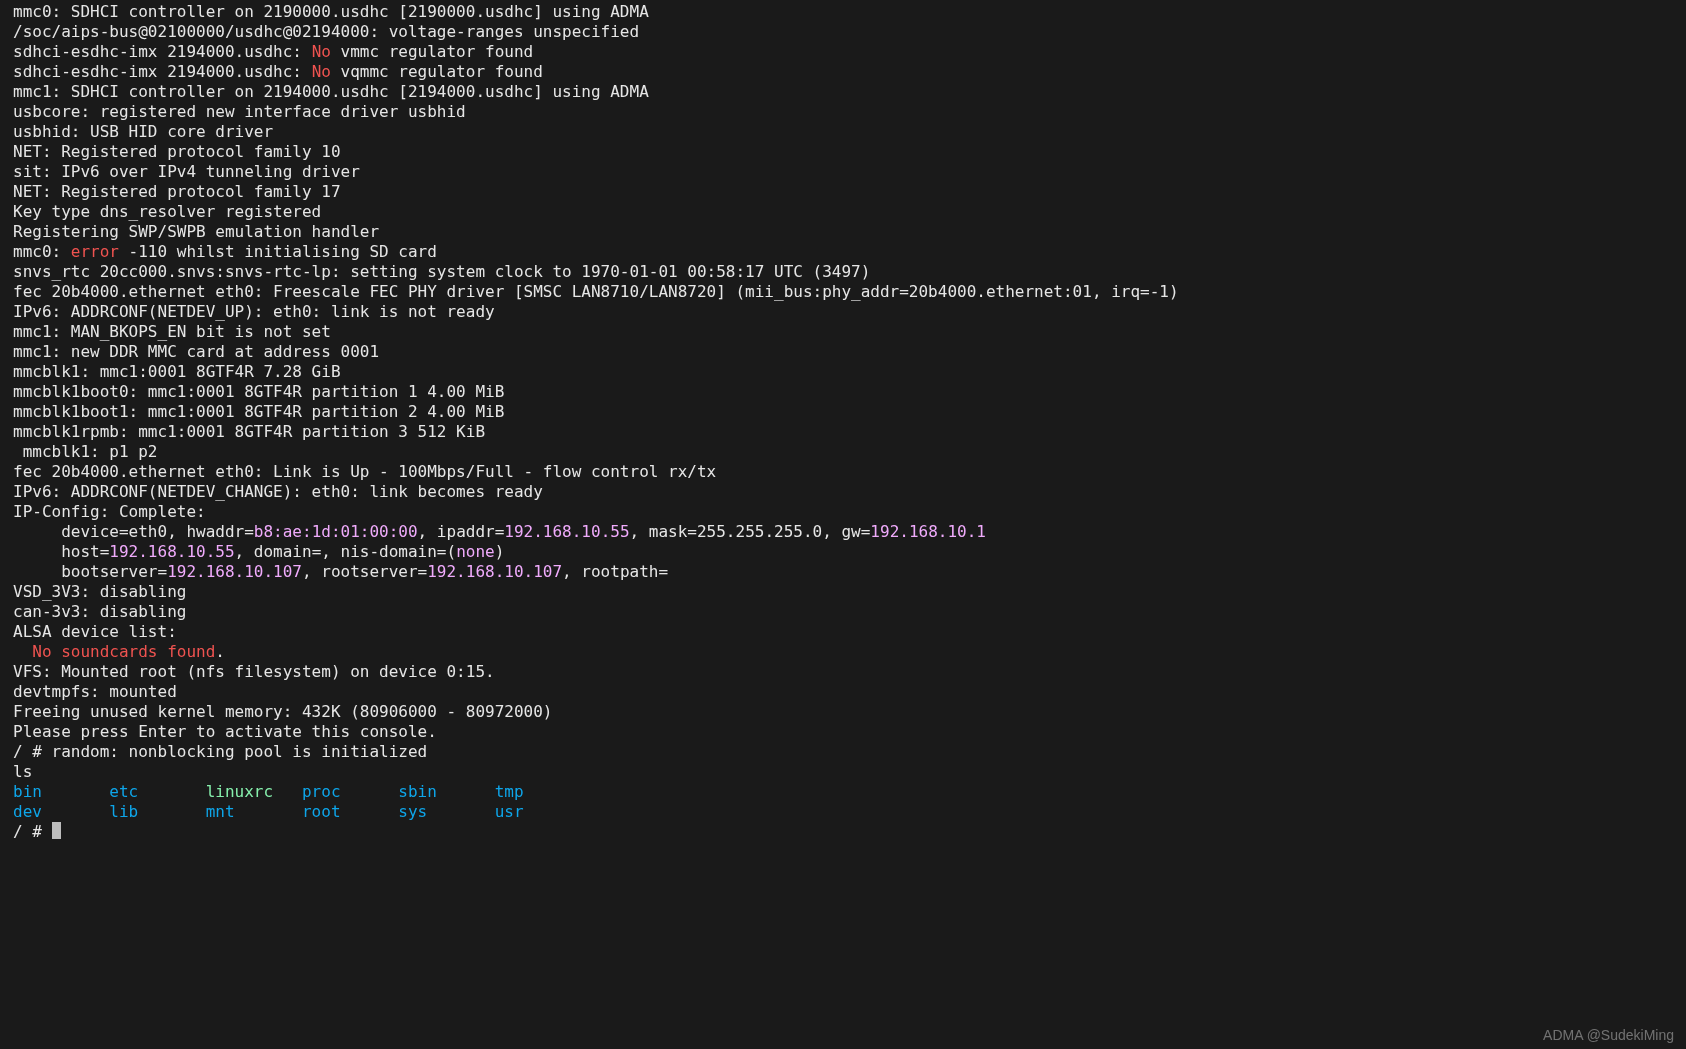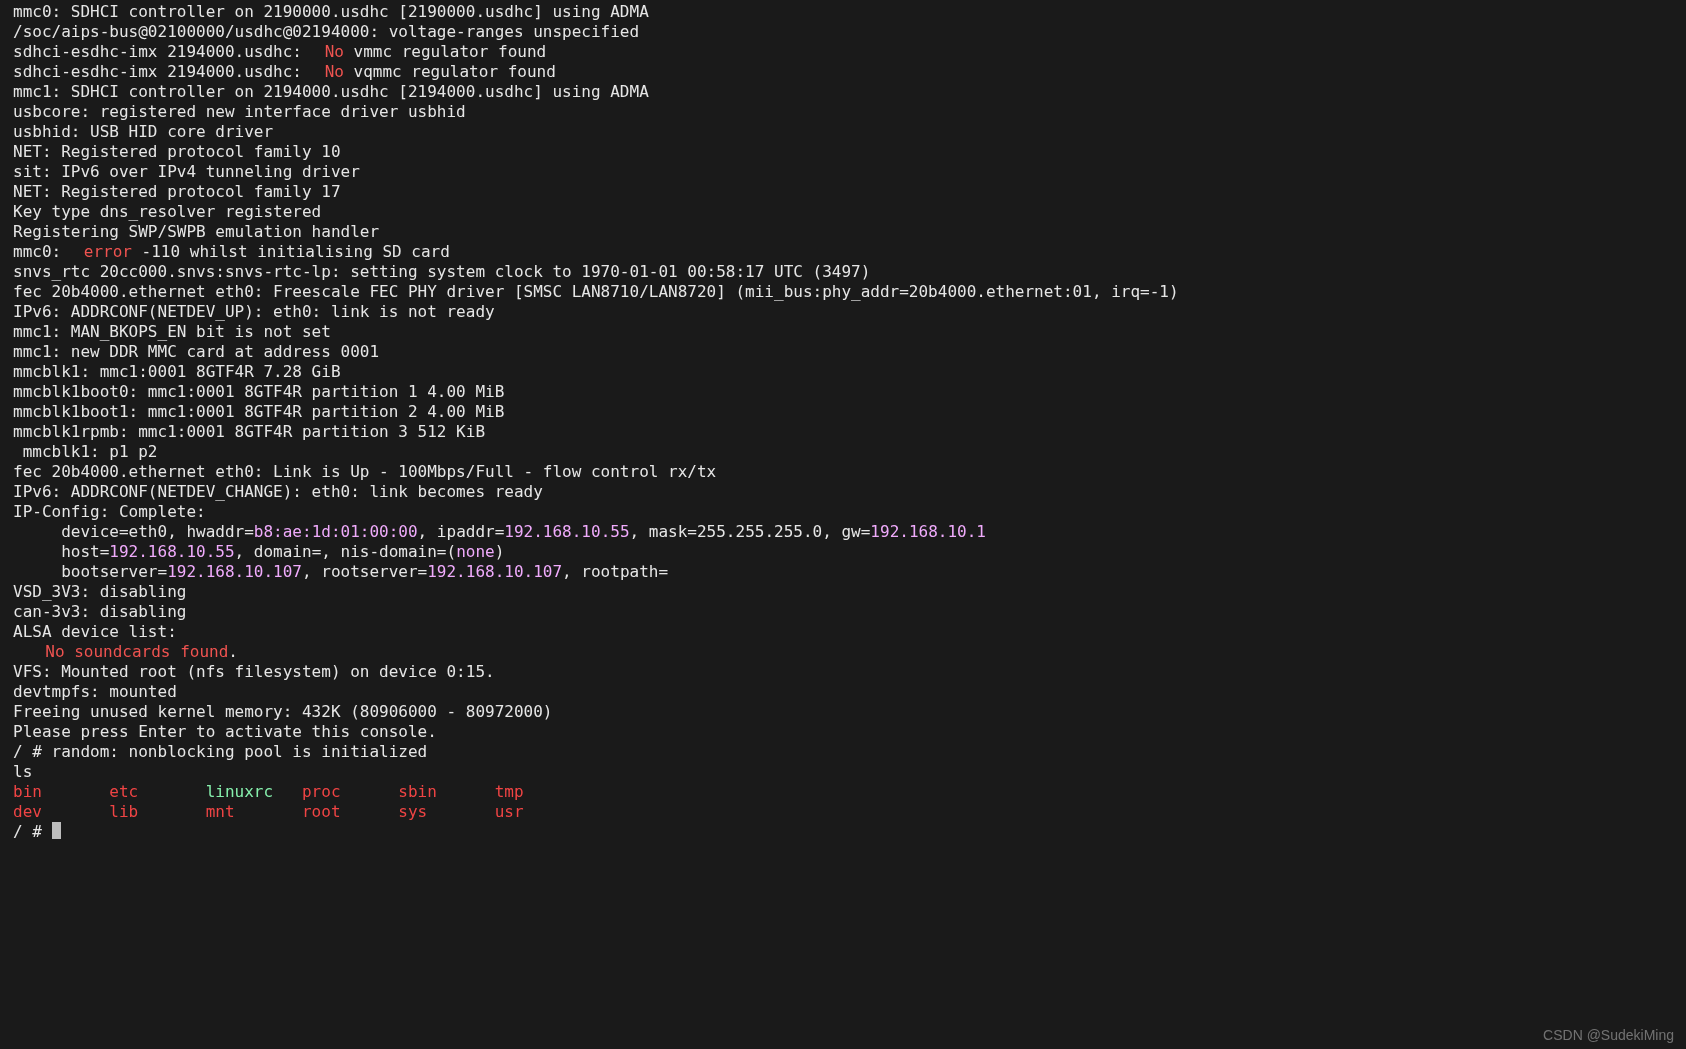--- a/index.html
+++ b/index.html
@@ -12,23 +12,23 @@
   }
   .terminal {
     font-family: "Consolas", "Menlo", "DejaVu Sans Mono", monospace;
     font-size: 16px;
     line-height: 20px;
     color: #e6e6e6;
     white-space: pre;
     padding: 2px 4px 4px 13px;
     letter-spacing: 0px;
   }
-  .red { color: #ef5350; margin-left: 13px; }
+  .red { color: #ef5350; }
   .magenta { color: #f0abfc; }
-  .blue { color: #ef4444; }
+  .blue { color: #0ea5e9; }
   .cyan { color: #86efac; }
   .cursor {
     display: inline-block;
     width: 9px;
     height: 17px;
     background: #bdbdbd;
     vertical-align: -2px;
   }
   .watermark {
     position: absolute;
@@ -37,13 +37,13 @@
     font-family: sans-serif;
     font-size: 14px;
     color: rgba(220,220,220,0.45);
     pointer-events: none;
   }
 </style>
 </head>
 <body>
 
 <div class="terminal" id="terminal"><div><span>mmc0: SDHCI controller on 2190000.usdhc [2190000.usdhc] using ADMA</span></div><div><span>/soc/aips-bus@02100000/usdhc@02194000: voltage-ranges unspecified</span></div><div><span>sdhci-esdhc-imx 2194000.usdhc: </span><span class="red">No</span><span> vmmc regulator found</span></div><div><span>sdhci-esdhc-imx 2194000.usdhc: </span><span class="red">No</span><span> vqmmc regulator found</span></div><div><span>mmc1: SDHCI controller on 2194000.usdhc [2194000.usdhc] using ADMA</span></div><div><span>usbcore: registered new interface driver usbhid</span></div><div><span>usbhid: USB HID core driver</span></div><div><span>NET: Registered protocol family 10</span></div><div><span>sit: IPv6 over IPv4 tunneling driver</span></div><div><span>NET: Registered protocol family 17</span></div><div><span>Key type dns_resolver registered</span></div><div><span>Registering SWP/SWPB emulation handler</span></div><div><span>mmc0: </span><span class="red">error</span><span> -110 whilst initialising SD card</span></div><div><span>snvs_rtc 20cc000.snvs:snvs-rtc-lp: setting system clock to 1970-01-01 00:58:17 UTC (3497)</span></div><div><span>fec 20b4000.ethernet eth0: Freescale FEC PHY driver [SMSC LAN8710/LAN8720] (mii_bus:phy_addr=20b4000.ethernet:01, irq=-1)</span></div><div><span>IPv6: ADDRCONF(NETDEV_UP): eth0: link is not ready</span></div><div><span>mmc1: MAN_BKOPS_EN bit is not set</span></div><div><span>mmc1: new DDR MMC card at address 0001</span></div><div><span>mmcblk1: mmc1:0001 8GTF4R 7.28 GiB</span></div><div><span>mmcblk1boot0: mmc1:0001 8GTF4R partition 1 4.00 MiB</span></div><div><span>mmcblk1boot1: mmc1:0001 8GTF4R partition 2 4.00 MiB</span></div><div><span>mmcblk1rpmb: mmc1:0001 8GTF4R partition 3 512 KiB</span></div><div><span> mmcblk1: p1 p2</span></div><div><span>fec 20b4000.ethernet eth0: Link is Up - 100Mbps/Full - flow control rx/tx</span></div><div><span>IPv6: ADDRCONF(NETDEV_CHANGE): eth0: link becomes ready</span></div><div><span>IP-Config: Complete:</span></div><div><span>     device=eth0, hwaddr=</span><span class="magenta">b8:ae:1d:01:00:00</span><span>, ipaddr=</span><span class="magenta">192.168.10.55</span><span>, mask=255.255.255.0, gw=</span><span class="magenta">192.168.10.1</span></div><div><span>     host=</span><span class="magenta">192.168.10.55</span><span>, domain=, nis-domain=(</span><span class="magenta">none</span><span>)</span></div><div><span>     bootserver=</span><span class="magenta">192.168.10.107</span><span>, rootserver=</span><span class="magenta">192.168.10.107</span><span>, rootpath=</span></div><div><span>VSD_3V3: disabling</span></div><div><span>can-3v3: disabling</span></div><div><span>ALSA device list:</span></div><div><span>  </span><span class="red">No soundcards found</span><span>.</span></div><div><span>VFS: Mounted root (nfs filesystem) on device 0:15.</span></div><div><span>devtmpfs: mounted</span></div><div><span>Freeing unused kernel memory: 432K (80906000 - 80972000)</span></div><div><span></span></div><div><span>Please press Enter to activate this console.</span></div><div><span>/ # random: nonblocking pool is initialized</span></div><div><span>ls</span></div><div><span class="blue">bin       </span><span class="blue">etc       </span><span class="cyan">linuxrc   </span><span class="blue">proc      </span><span class="blue">sbin      </span><span class="blue">tmp</span></div><div><span class="blue">dev       </span><span class="blue">lib       </span><span class="blue">mnt       </span><span class="blue">root      </span><span class="blue">sys       </span><span class="blue">usr</span></div><div><span>/ # </span><span class="cursor"></span></div></div>
-<div class="watermark">CSDN @SudekiMing</div>
+<div class="watermark">ADMA @SudekiMing</div>
 
 </body></html>

